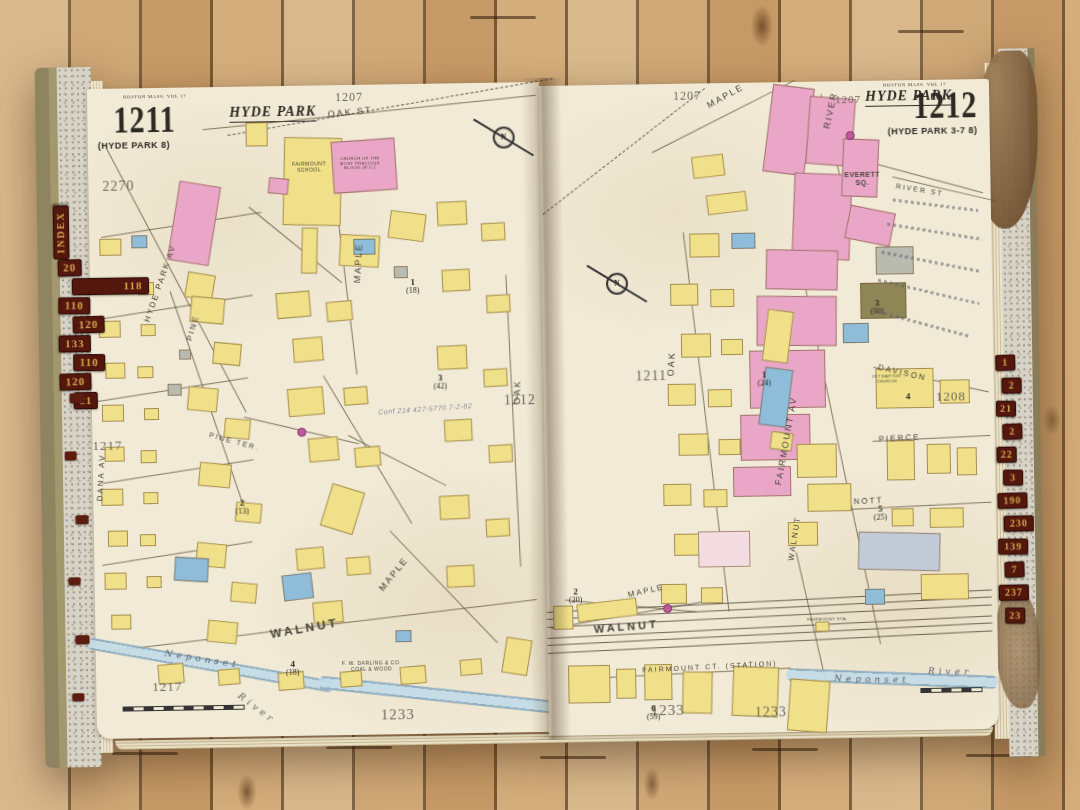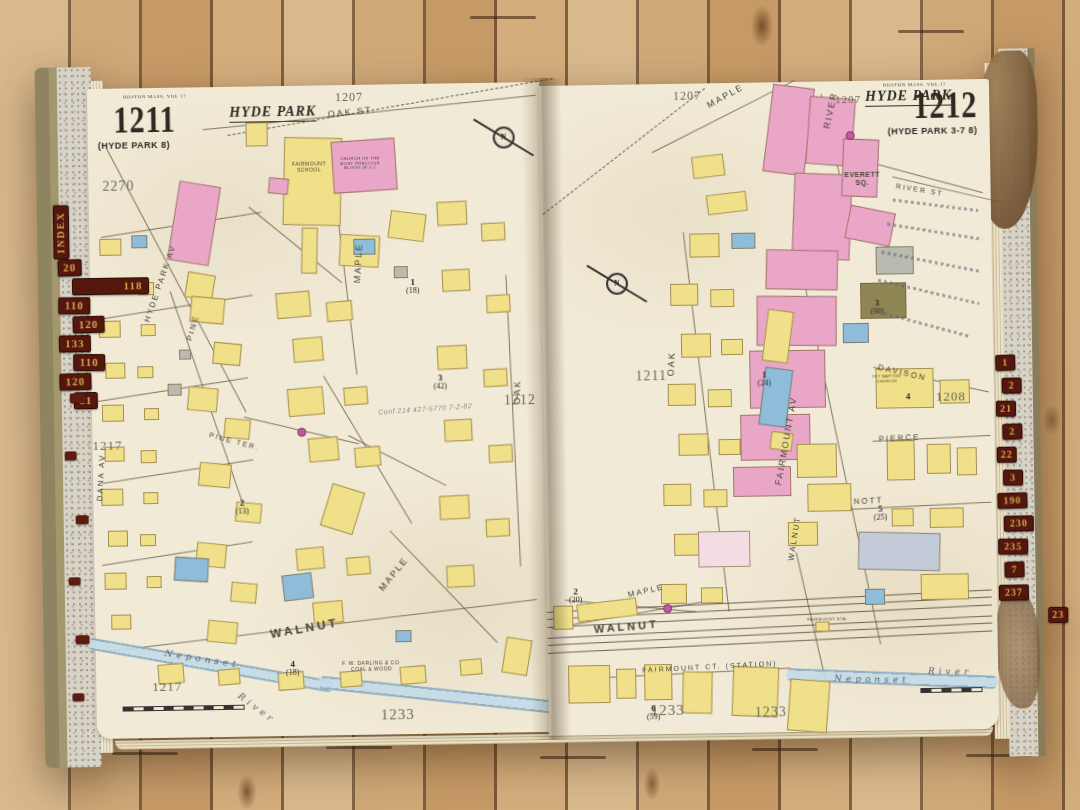--- a/index.html
+++ b/index.html
@@ -415,24 +415,24 @@
       </div>
     <div id="tabs-right">
         <div class="tab" style="left: 956px; top: 306px; min-width: 12px; font-size: 10px; transform: rotate(-1deg);">1</div>
         <div class="tab" style="left: 962px; top: 329px; min-width: 12px; font-size: 10px; transform: rotate(0deg);">2</div>
         <div class="tab" style="left: 956px; top: 352px; min-width: 12px; font-size: 10px; transform: rotate(1deg);">21</div>
         <div class="tab" style="left: 962px; top: 375px; min-width: 12px; font-size: 10px; transform: rotate(-1deg);">2</div>
         <div class="tab" style="left: 956px; top: 398px; min-width: 12px; font-size: 10px; transform: rotate(0deg);">22</div>
         <div class="tab" style="left: 962px; top: 421px; min-width: 12px; font-size: 10px; transform: rotate(1deg);">3</div>
         <div class="tab" style="left: 956px; top: 444px; min-width: 22px; font-size: 10px; transform: rotate(-1deg);">190</div>
         <div class="tab" style="left: 962px; top: 467px; min-width: 22px; font-size: 10px; transform: rotate(0deg);">230</div>
-        <div class="tab" style="left: 956px; top: 490px; min-width: 22px; font-size: 10px; transform: rotate(1deg);">235</div>
+        <div class="tab" style="left: 956px; top: 490px; min-width: 22px; font-size: 10px; transform: rotate(1deg);">139</div>
         <div class="tab" style="left: 962px; top: 513px; min-width: 12px; font-size: 10px; transform: rotate(-1deg);">7</div>
         <div class="tab" style="left: 956px; top: 536px; min-width: 22px; font-size: 10px; transform: rotate(0deg);">237</div>
-        <div class="tab" style="left: 962px; top: 559px; min-width: 12px; font-size: 10px; transform: rotate(1deg); margin-left: 43px;">23</div>
+        <div class="tab" style="left: 962px; top: 559px; min-width: 12px; font-size: 10px; transform: rotate(1deg);">23</div>
       </div>
 
     <div class="tabbit" style="left:30px;top:330px;width:14px;height:10px;"></div>
     <div class="tabbit" style="left:24px;top:388px;width:12px;height:9px;"></div>
     <div class="tabbit" style="left:34px;top:452px;width:13px;height:9px;"></div>
     <div class="tabbit" style="left:26px;top:514px;width:12px;height:8px;"></div>
     <div class="tabbit" style="left:32px;top:572px;width:14px;height:9px;"></div>
     <div class="tabbit" style="left:28px;top:630px;width:12px;height:8px;"></div>
   </div>
 </div>

